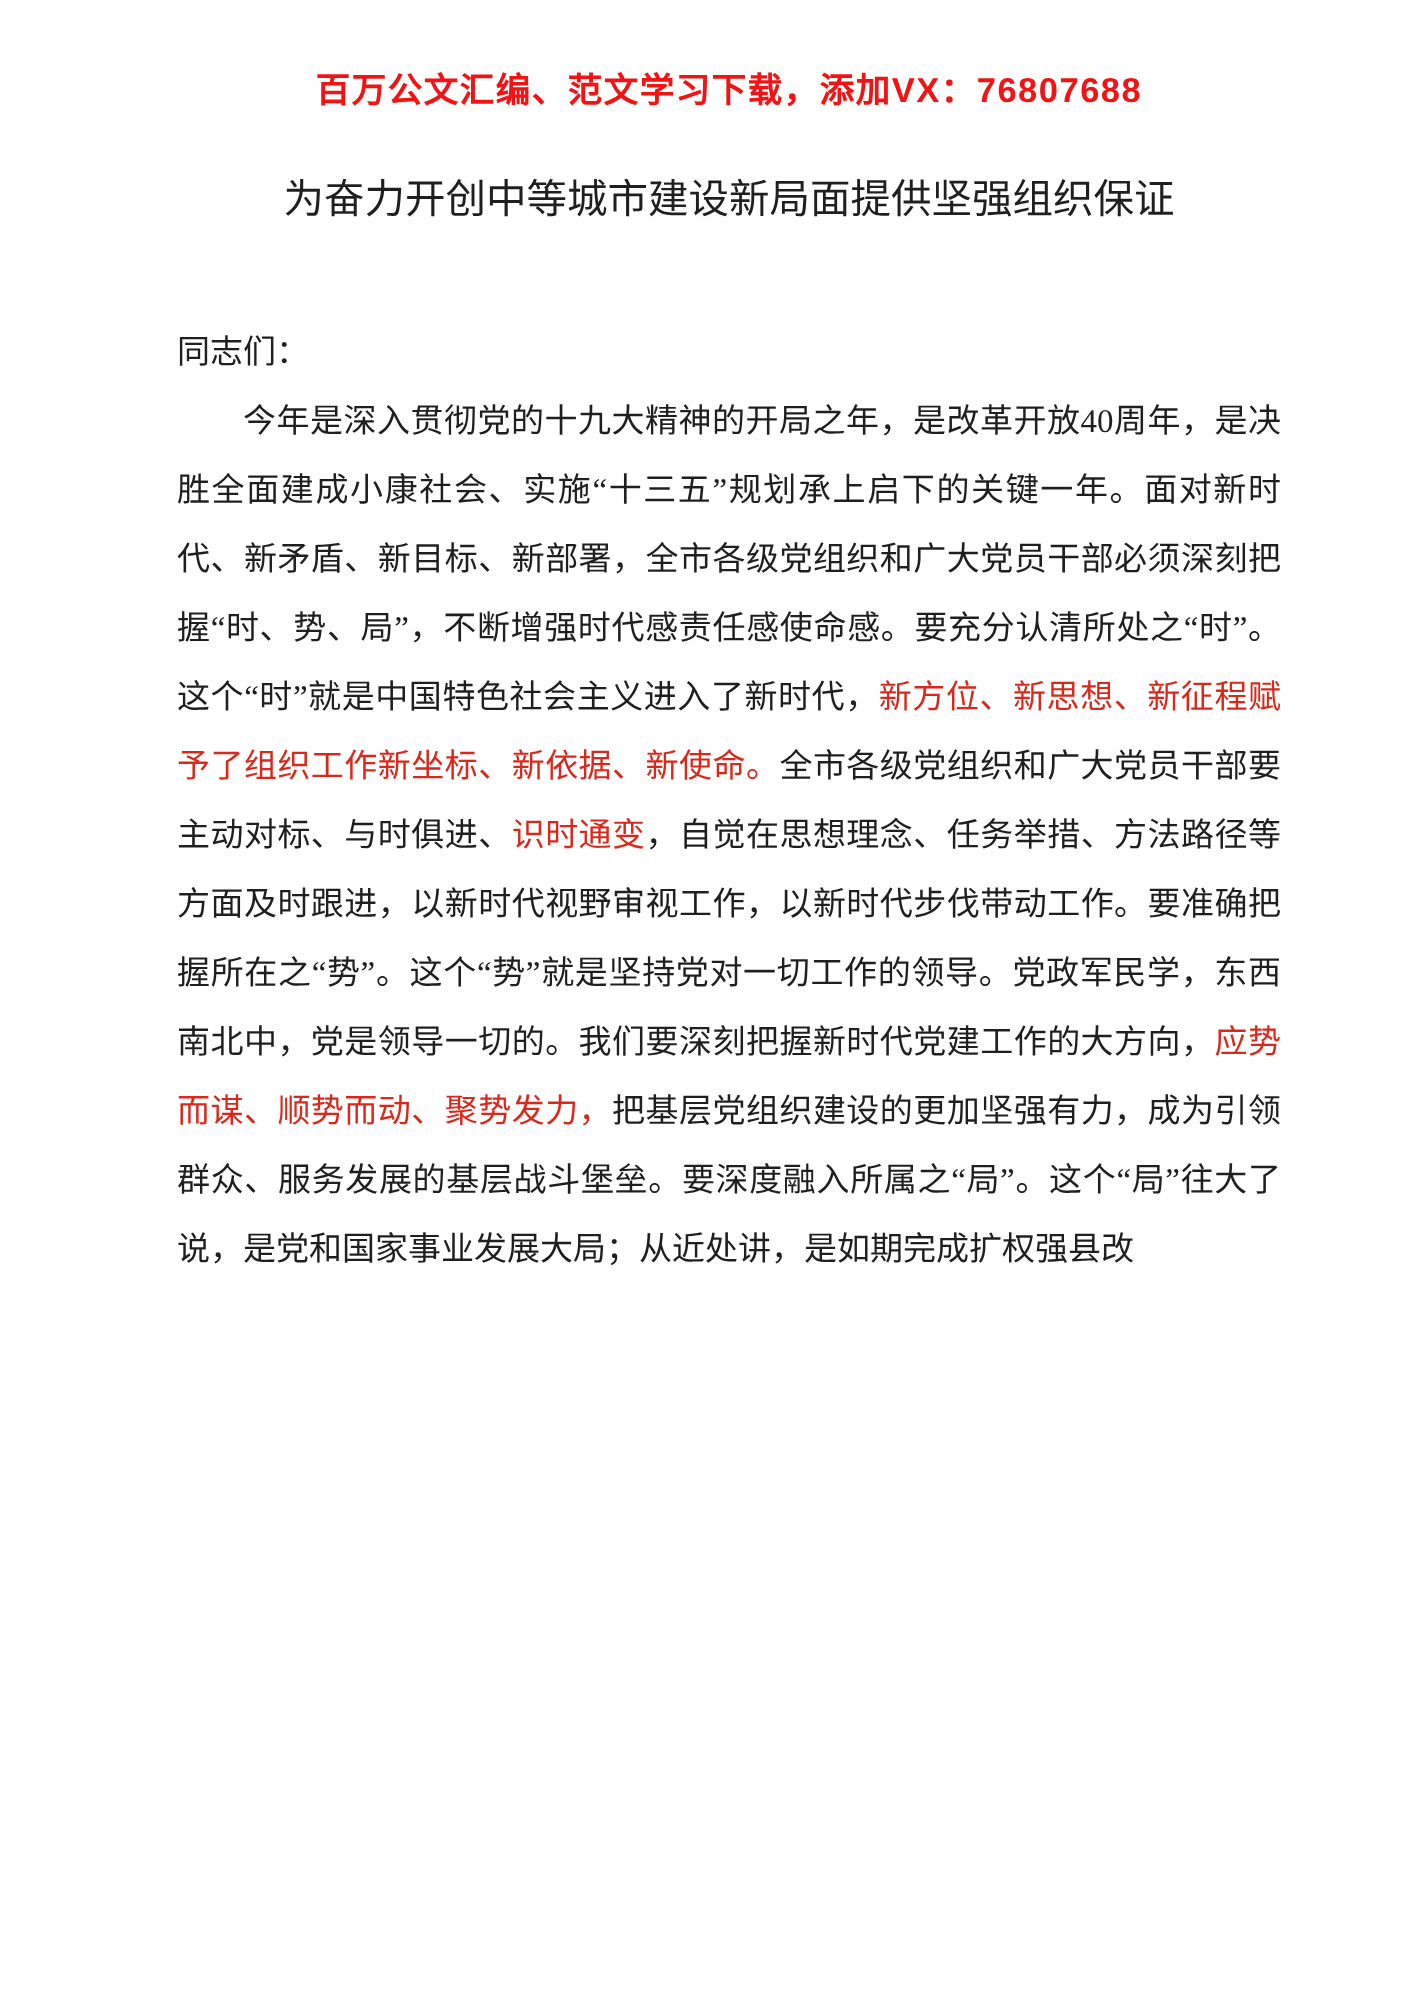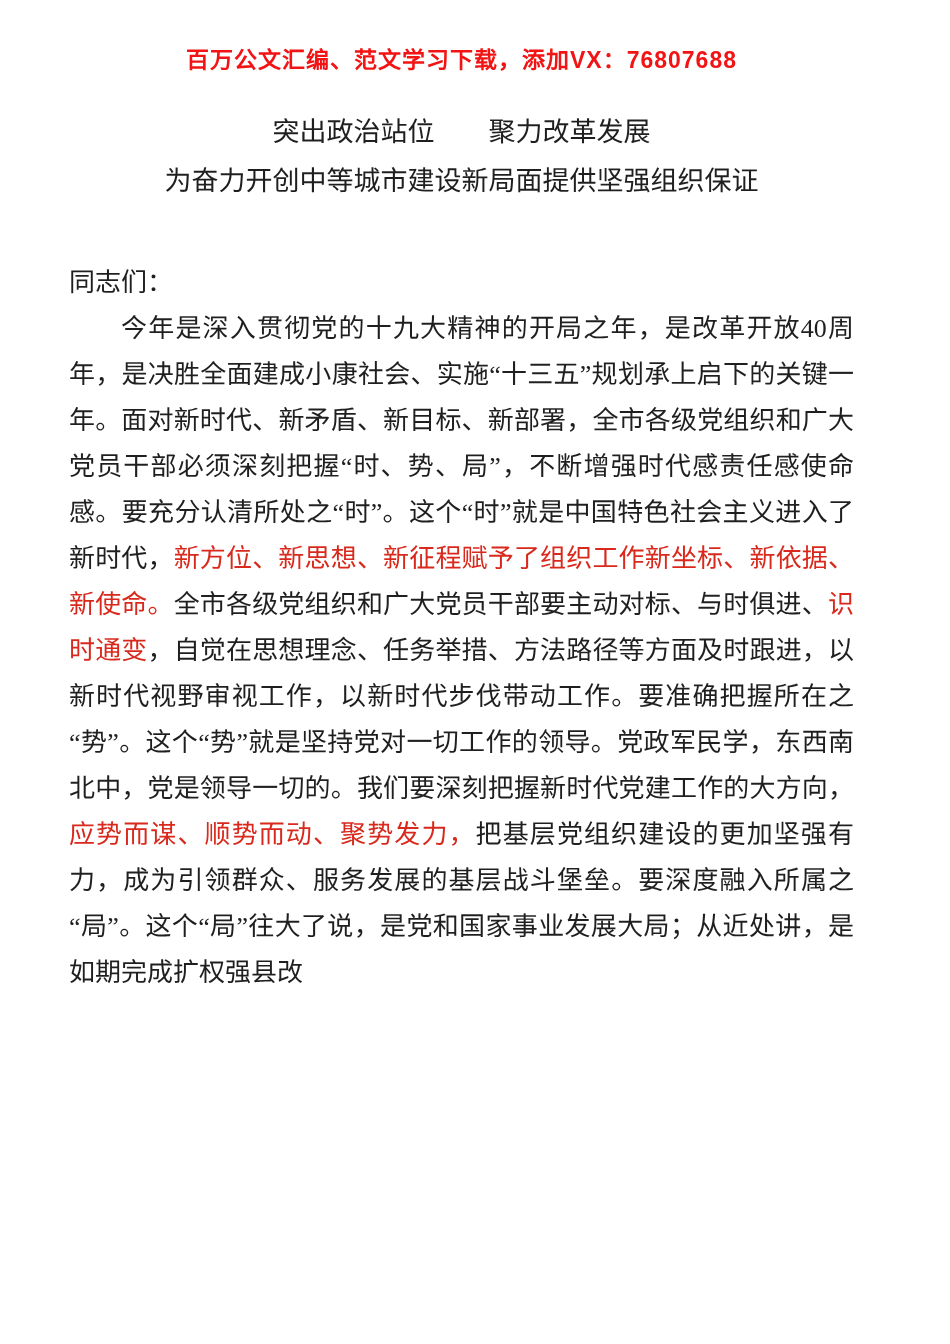--- a/index.html
+++ b/index.html
@@ -11,21 +11,21 @@
   html,body{margin:0;padding:0;}
   body{
     width:950px;height:1344px;
     background:var(--page-bg);
     font-family:"Liberation Serif","DejaVu Serif",serif;
     color:var(--text-color);
   }
   .page{
     box-sizing:border-box;
     width:950px;height:1344px;
-    padding:44px 96px 0 69px;
+    padding:44px 96px 0 118px;
     overflow:hidden;
     background:var(--page-bg);
   }
   .notice{
     text-align:center;
     font-family:"Liberation Sans","DejaVu Sans",sans-serif;
     font-weight:700;
     font-size:23px;
     line-height:32px;
     color:var(--notice-red);
@@ -42,21 +42,21 @@
     white-space:pre;
   }
   .title-line-2{
     text-align:center;
     font-size:27px;
     line-height:50px;
     font-weight:400;
   }
   .document-body{
     margin-top:54px;
-    font-size:26px;
+    font-size:22px;
     line-height:46px;
     text-align:justify;
     text-justify:inter-ideograph;
   }
   .salutation{
     margin:0;
   }
   .para{
     margin:0;
     text-indent:2em;
@@ -66,21 +66,20 @@
   }
 </style>
 </head>
 <body>
 
 <div class="page">
 
   <div class="notice">百万公文汇编、范文学习下载，添加VX：76807688</div>
 
   <div class="title-block">
-    <div class="title-line-1">突出政治站位　　聚力改革发展</div>
     <div class="title-line-2">为奋力开创中等城市建设新局面提供坚强组织保证</div>
   </div>
 
   <div class="document-body">
     <p class="salutation">同志们：</p>
 
       <p class="para"><span>今年是深入贯彻党的十九大精神的开局之年，是改革开放40周年，是决胜全面建成小康社会、实施“十三五”规划承上启下的关键一年。面对新时代、新矛盾、新目标、新部署，全市各级党组织和广大党员干部必须深刻把握“时、势、局”，不断增强时代感责任感使命感。要充分认清所处之“时”。这个“时”就是中国特色社会主义进入了新时代，</span><span class="red-text">新方位、新思想、新征程赋予了组织工作新坐标、新依据、新使命。</span><span>全市各级党组织和广大党员干部要主动对标、与时俱进、</span><span class="red-text">识时通变</span><span>，自觉在思想理念、任务举措、方法路径等方面及时跟进，以新时代视野审视工作，以新时代步伐带动工作。要准确把握所在之“势”。这个“势”就是坚持党对一切工作的领导。党政军民学，东西南北中，党是领导一切的。我们要深刻把握新时代党建工作的大方向，</span><span class="red-text">应势而谋、顺势而动、聚势发力，</span><span>把基层党组织建设的更加坚强有力，成为引领群众、服务发展的基层战斗堡垒。要深度融入所属之“局”。这个“局”往大了说，是党和国家事业发展大局；从近处讲，是如期完成扩权强县改</span></p>
     </div>
 
 </div>

